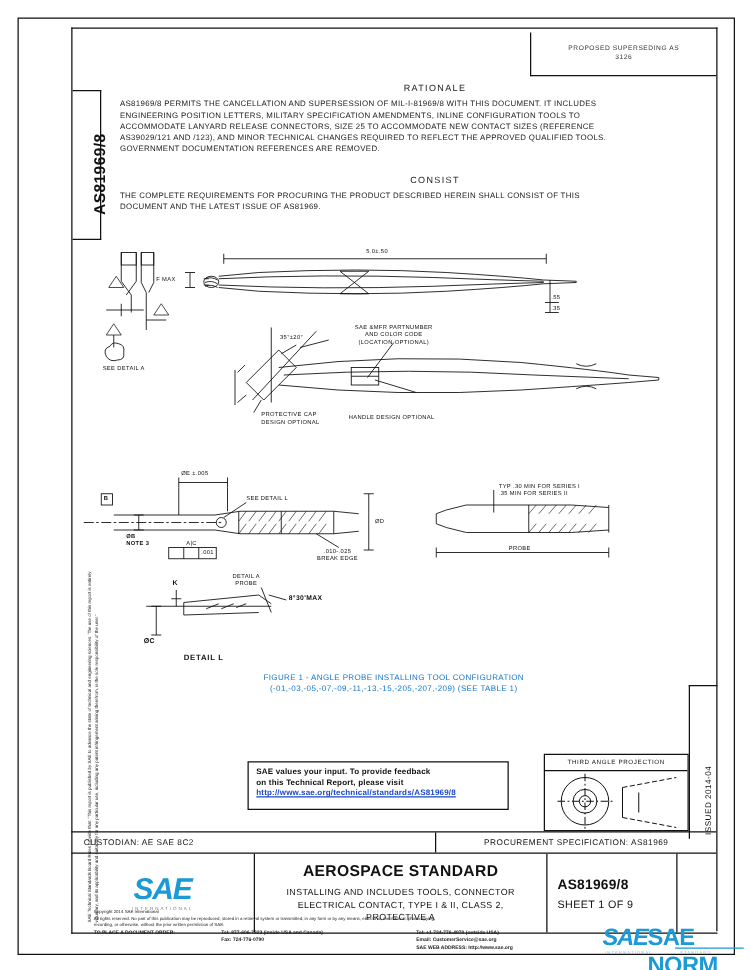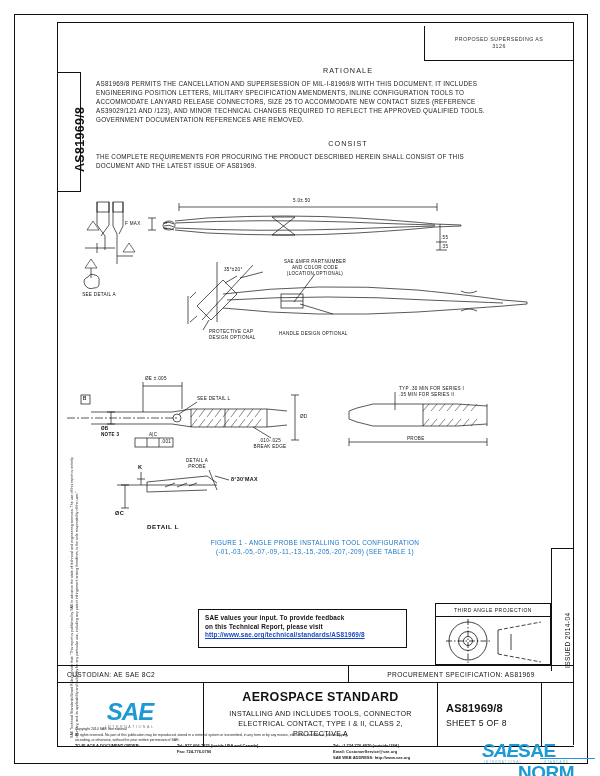--- a/index.html
+++ b/index.html
@@ -380,21 +380,21 @@
         </div>
       </div>
       <div class="tb-mid">
         <h1>AEROSPACE STANDARD</h1>
         <p>INSTALLING AND INCLUDES TOOLS, CONNECTOR</p>
         <p>ELECTRICAL CONTACT, TYPE I &amp; II, CLASS 2,</p>
         <p>PROTECTIVE A</p>
       </div>
       <div class="tb-num">
         <div class="n">AS81969/8</div>
-        <div class="s">SHEET 5 OF 8</div>
+        <div class="s">SHEET 1 OF 9</div>
       </div>
       <div class="tb-rev"></div>
     </div>
   </div>
 
   <div class="copy">
     <div class="r1">Copyright 2014 SAE International</div>
     <div>All rights reserved. No part of this publication may be reproduced, stored in a retrieval system or transmitted, in any form or by any means, electronic, mechanical, photocopying,</div>
     <div>recording, or otherwise, without the prior written permission of SAE.</div>
     <div class="ord">

